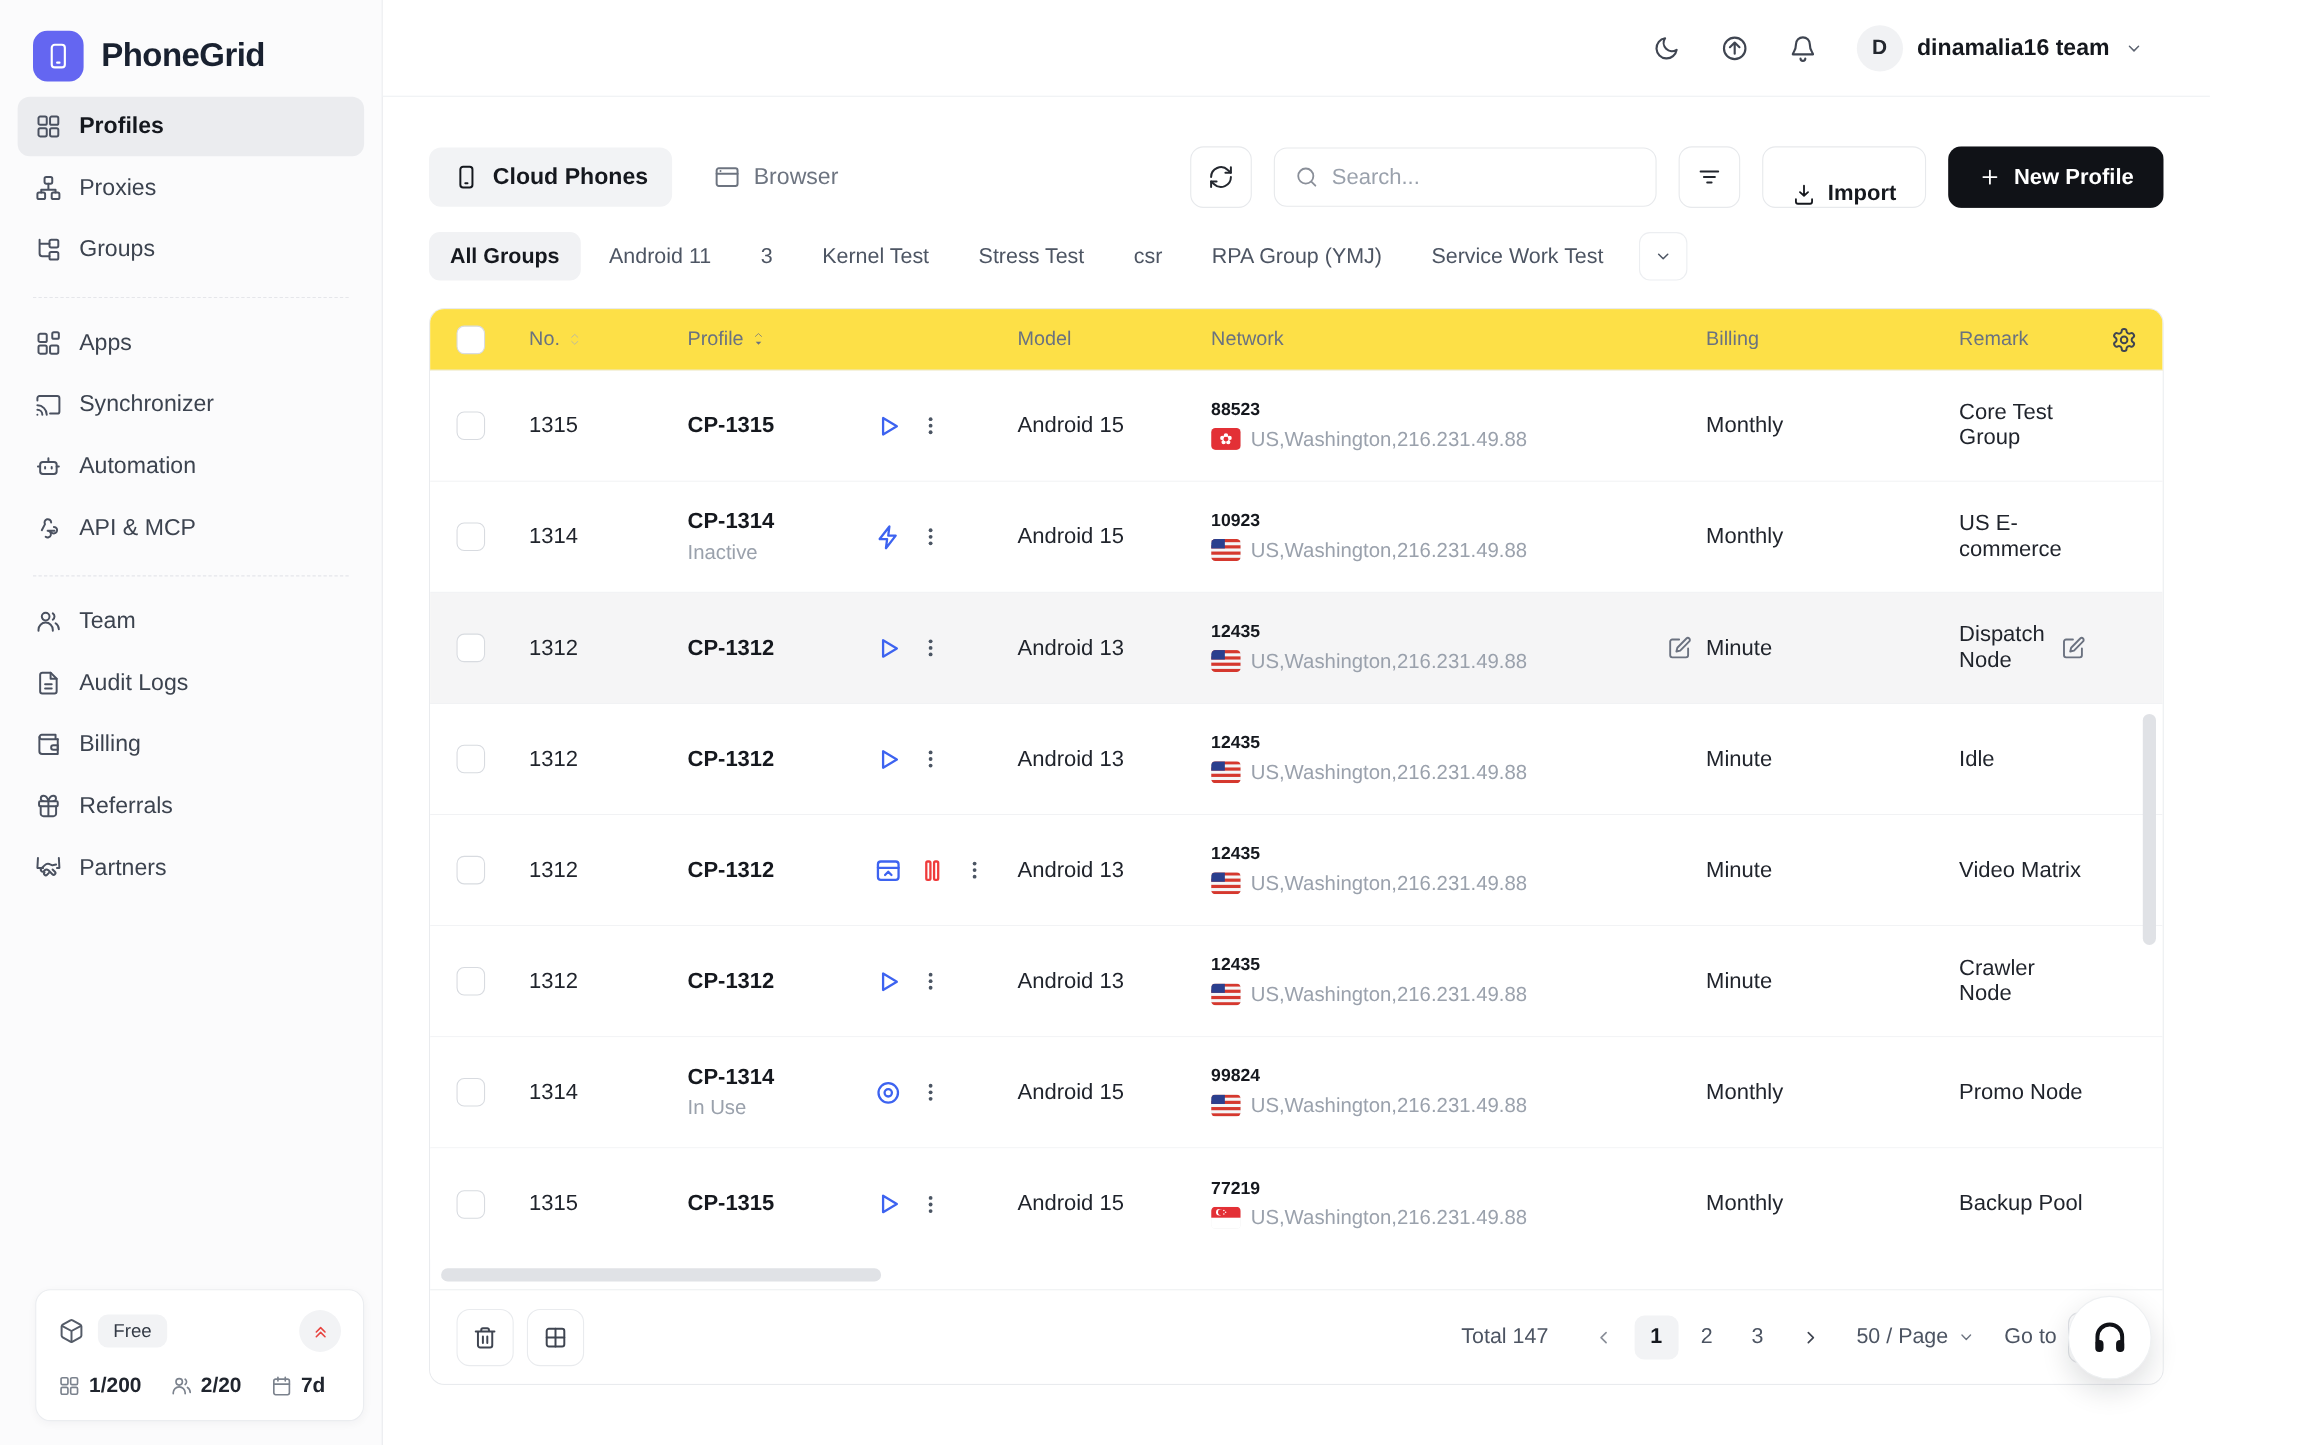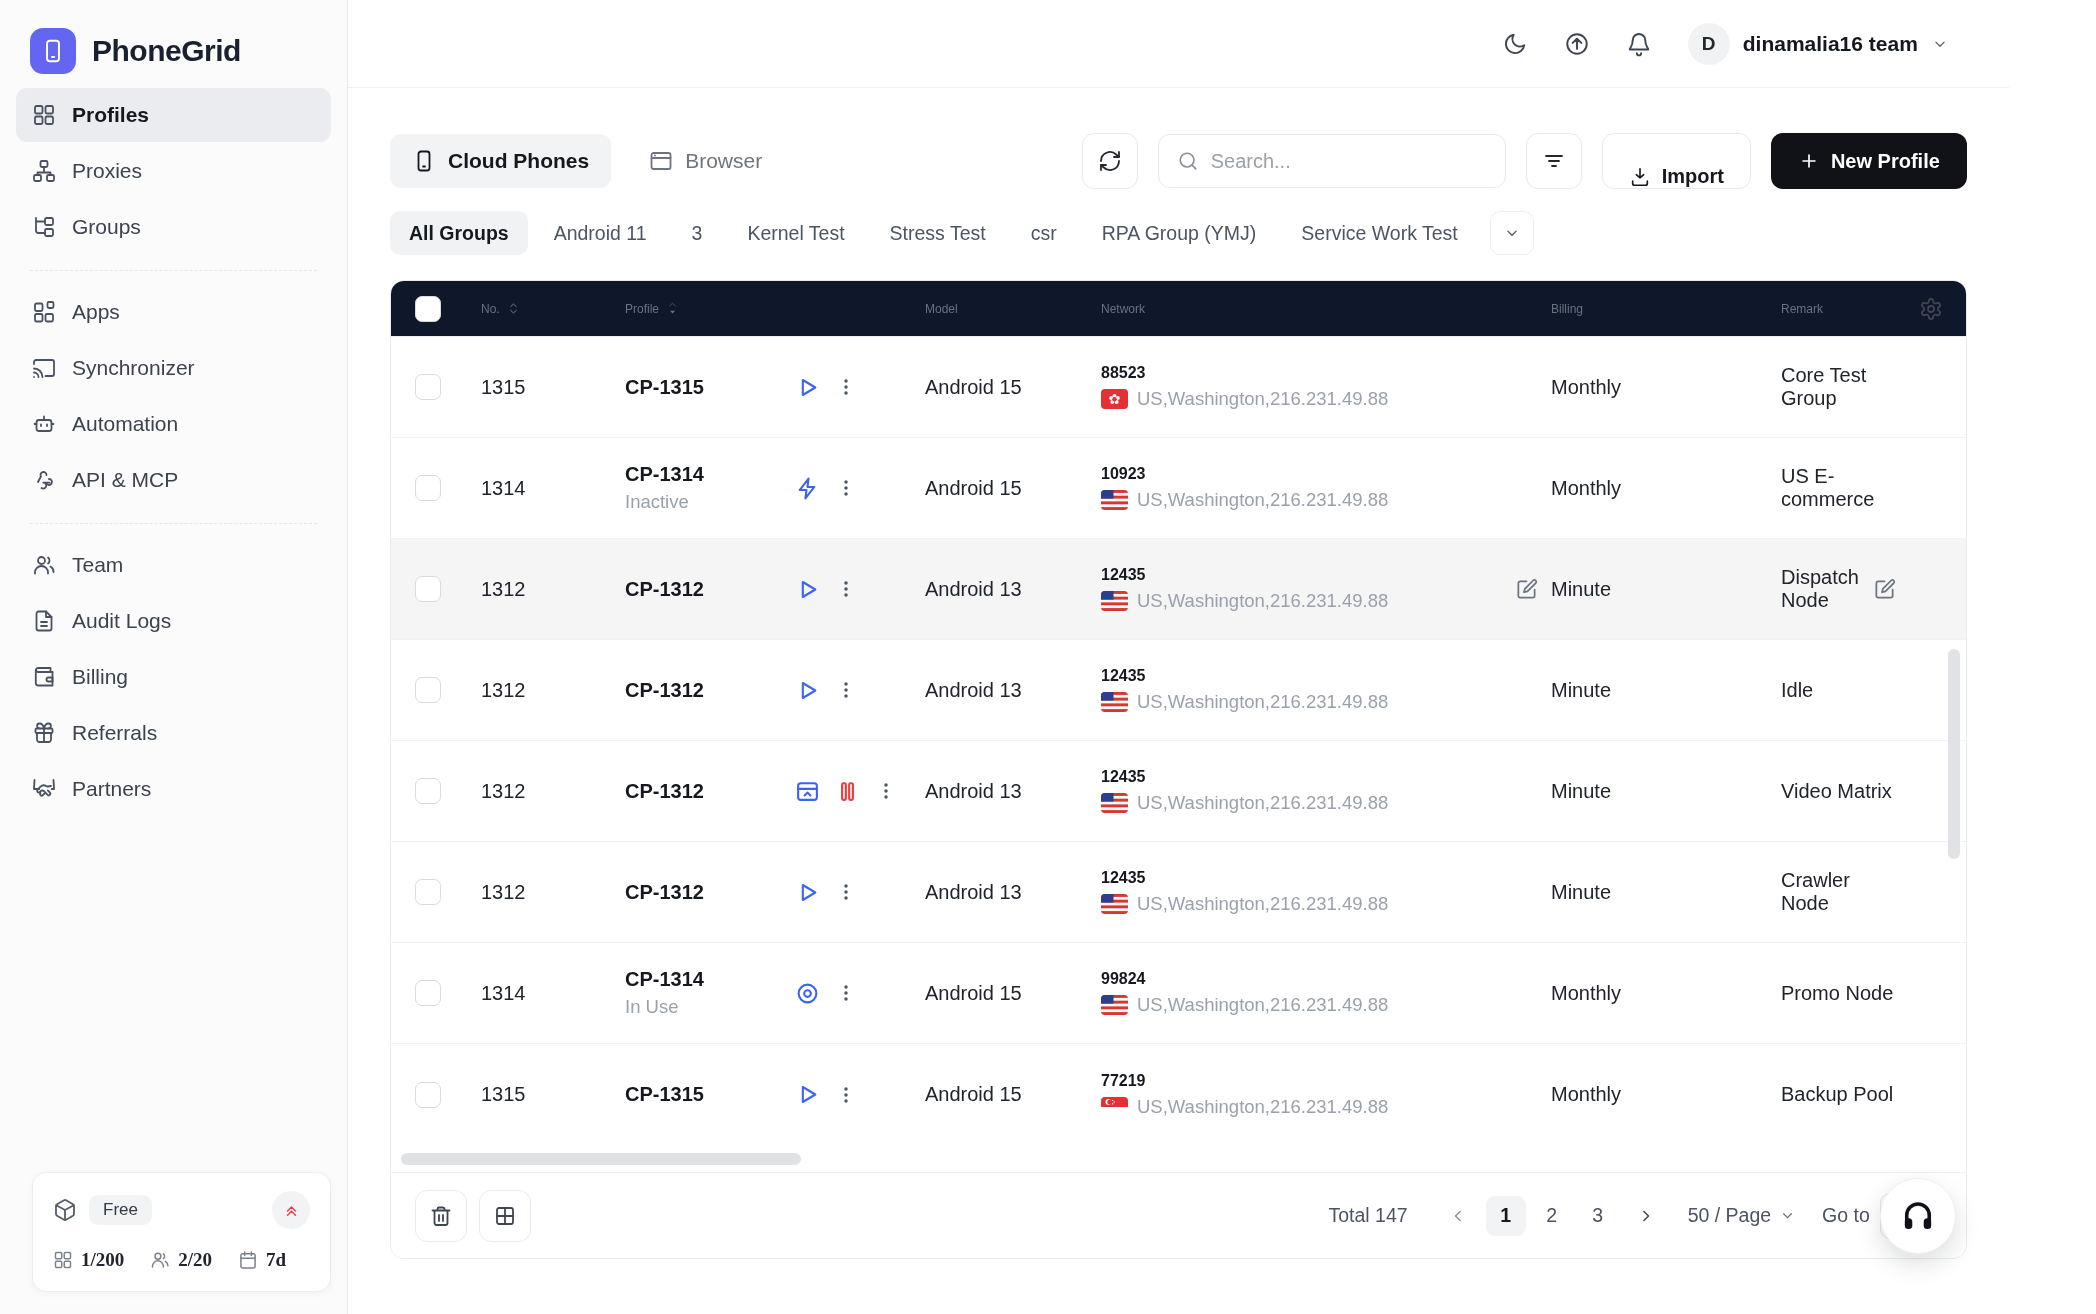--- a/index.html
+++ b/index.html
@@ -22,21 +22,21 @@
   .nav-div { border-top:1px dashed #e5e6ea; margin:16px 14px 14px; }
   .plan-card { position:absolute; left:32px; right:16px; bottom:22px; background:#fff;
     border:1px solid #ebedf0; border-radius:14px; padding:18px 20px 20px;
     box-shadow:0 2px 8px rgba(20,24,40,.04); }
   .plan-top { display:flex; align-items:center; gap:12px; }
   .plan-top .pico { width:24px; height:24px; color:#555c68; }
   .plan-badge { background:#f2f3f5; border-radius:9px; padding:5px 14px; font-size:17px; color:#333a45; }
   .plan-up { margin-left:auto; width:38px; height:38px; border-radius:50%; background:#f2f3f5;
     display:flex; align-items:center; justify-content:center; color:#e8433f; cursor:pointer; }
   .plan-up span { width:19px; height:19px; }
-  .plan-stats { display:flex; align-items:center; gap:26px; margin-top:20px;font-family:Liberation Serif, serif; }
+  .plan-stats { display:flex; align-items:center; gap:26px; margin-top:20px; }
   .plan-stat { display:flex; align-items:center; gap:8px; font-size:19px; font-weight:600; color:#20252e; }
   .plan-stat .sico { width:20px; height:20px; color:#7b828d; }
 
   
   .main { flex:1; display:flex; flex-direction:column; position:relative; }
   .topbar { height:88px; border-bottom:1px solid #eef0f3; display:flex; align-items:center;
     justify-content:flex-end; gap:36px; padding-right:60px; background:#fff; }
   .tico { width:26px; height:26px; color:#3f4551; cursor:pointer; }
   .account { display:flex; align-items:center; gap:13px; cursor:pointer; }
   .avatar { width:42px; height:42px; border-radius:50%; background:#f1f2f4; display:flex;
@@ -75,22 +75,22 @@
     font-size:19.5px; color:#4d5563; font-weight:500; cursor:pointer; white-space:nowrap; }
   .chip.active { background:#f1f2f4; color:#15181e; font-weight:600; }
   .chip-more { width:44px; height:44px; border:1px solid #eceef1; border-radius:10px; background:#fff;
     display:flex; align-items:center; justify-content:center; color:#4d5563; cursor:pointer; margin-left:6px; }
   .chip-more span { width:18px; height:18px; }
 
   
   .table-card { position:relative; margin-top:25px; border:1px solid #e9ebee; border-radius:14px;
     background:#fff; overflow:hidden; }
   .tgrid { display:grid; grid-template-columns:78px 132px 300px 176px 452px 230px 1fr 70px; align-items:center; }
-  .t-head { height:56px; background:#0f172a; border-bottom:1px solid #eceef1;
-    font-size:12px; color:#6a7280; font-weight:500; }
+  .t-head { height:56px; background:#fde047; border-bottom:1px solid #eceef1;
+    font-size:18px; color:#6a7280; font-weight:500; }
   .hcell { display:flex; align-items:center; gap:6px; padding-left:24px; }
   .hcell.nopad { padding-left:12px; }
   .sorticon { width:15px; height:15px; color:#a9aeb8; }
   .sorticon.dark { color:#6a7280; }
   .gear-cell { display:flex; justify-content:center; padding-left:0 !important; }
   .gear-cell span { width:24px; height:24px; color:#3f4551; cursor:pointer; }
   .cb { width:26px; height:26px; border:1.5px solid #d8dbe0; border-radius:7px; background:#fff;
     cursor:pointer; margin-left:24px; }
   .t-row { height:101px; border-bottom:1px solid #f1f2f4; background:#fff; }
   .t-row:last-child { border-bottom:none; }

